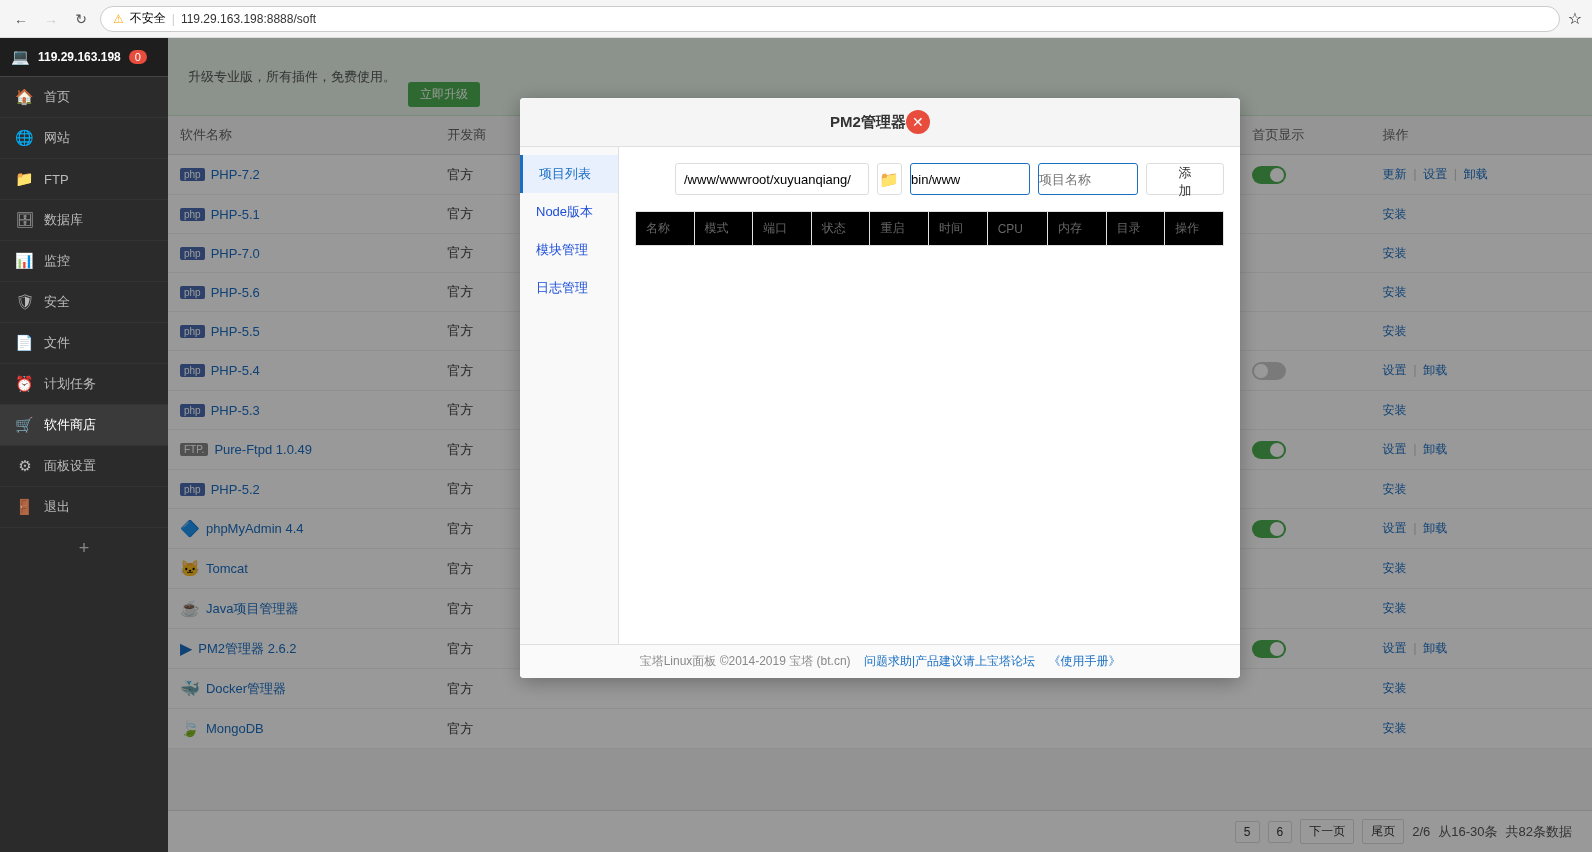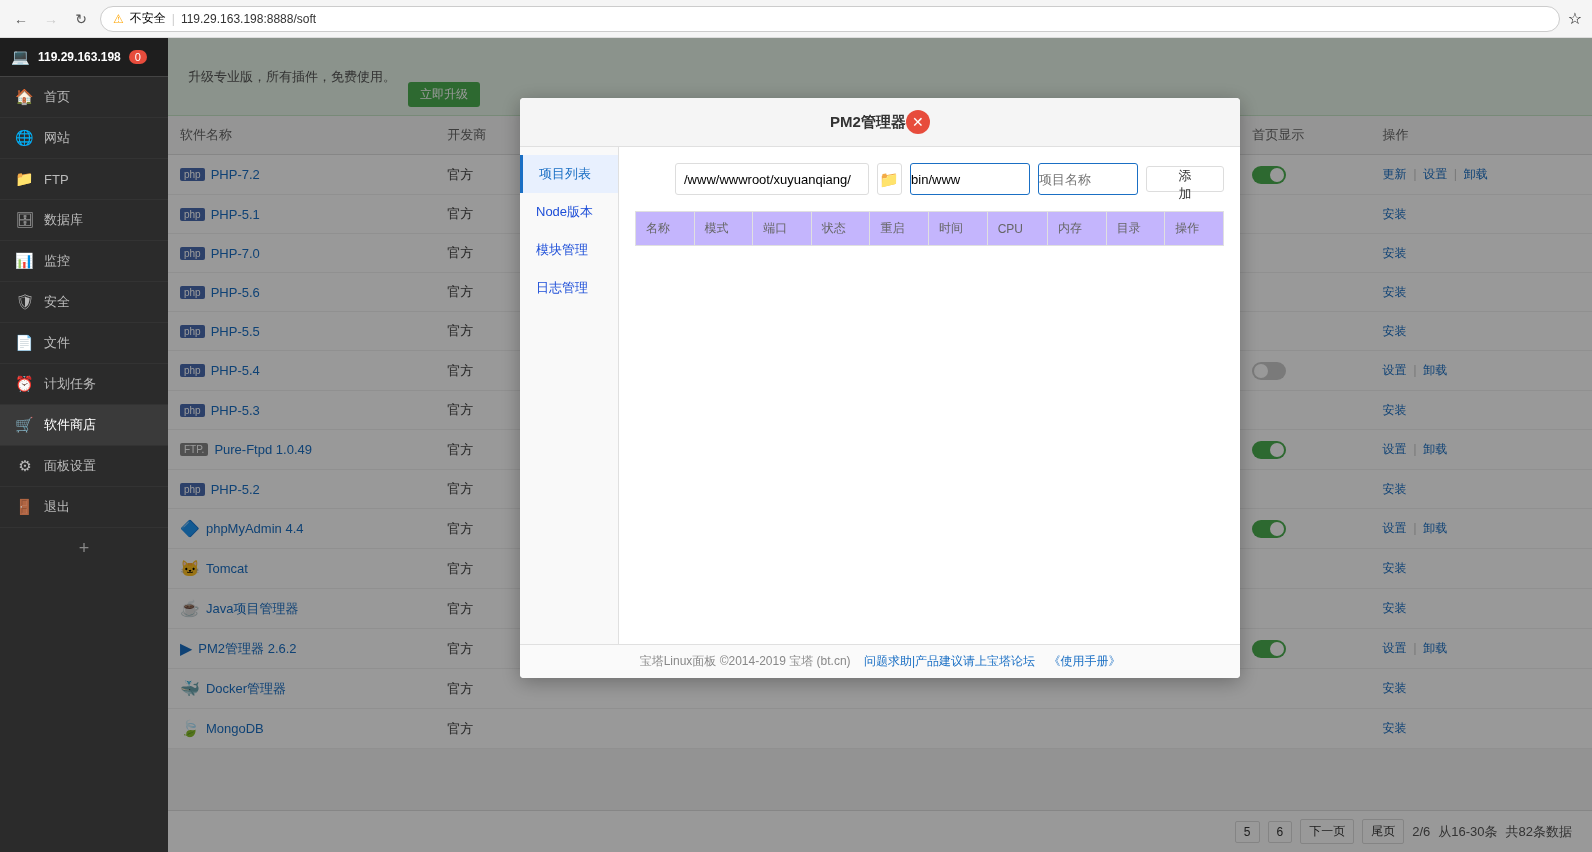--- a/index.html
+++ b/index.html
@@ -285,35 +285,35 @@
     .project-name-input {
       width: 120px;
       height: 32px;
       border: 1px solid #1a6fc4;
       border-radius: 3px;
       padding: 0 0;
       font-size: 13px;
       outline: none;
     }
     .add-project-btn {
-      height: 26px;
+      height: 32px;
       background: white;
       border: 1px solid #ddd;
       border-radius: 3px;
       padding: 0 28px;
       cursor: pointer;
       font-size: 13px;
       color: #333;
     }
     .projects-table {
       width: 100%;
       border-collapse: collapse;
     }
     .projects-table th {
-      background: #c4b5fd;
+      background: #000000;
       border: 1px solid #e0e0e0;
       padding: 8px 10px;
       font-size: 12px;
       color: #666;
       font-weight: normal;
     }
   </style>
 </head>
 <body>
 

